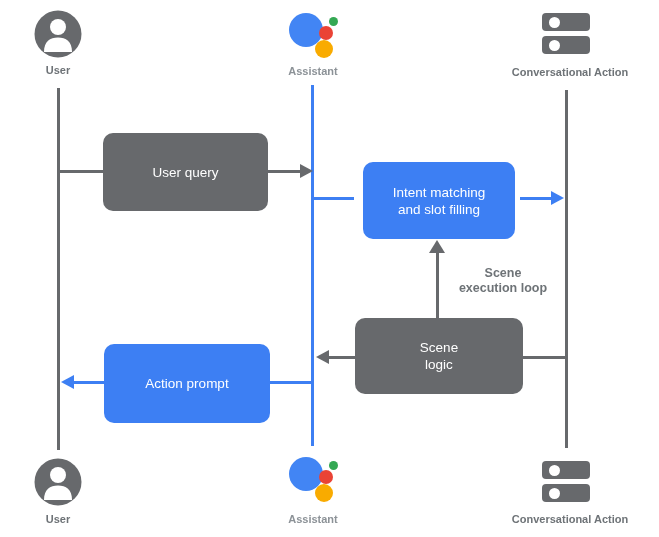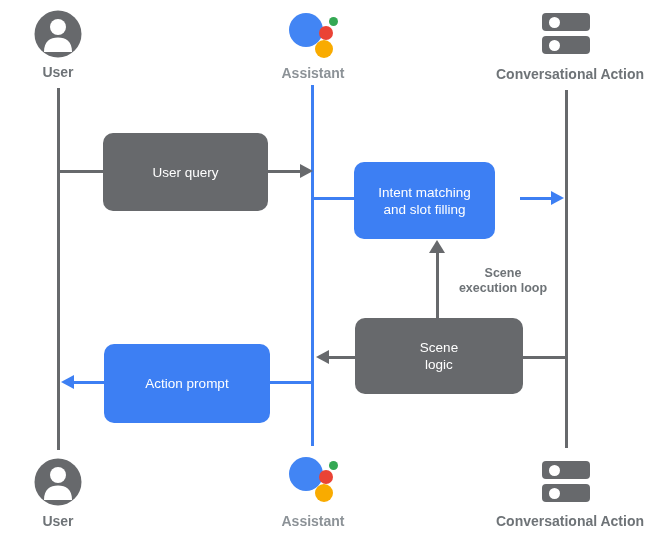--- a/index.html
+++ b/index.html
@@ -18,21 +18,21 @@
   .arr.left.blue{border-right-color:#3D7FF3}
   .arr.up{border-left:8px solid transparent;border-right:8px solid transparent;border-bottom:13px solid #67696C}
 
   
   .box{position:absolute;border-radius:10px;color:#ffffff;display:flex;align-items:center;justify-content:center;
        text-align:center;font-size:13.5px;line-height:17px;white-space:pre-line}
   .box.gray{background:#67696C}
   .box.blue{background:#3D7FF3}
 
   
-  .actor-label{position:absolute;text-align:center;font-weight:bold;font-size:14px;color:#6E7377}
+  .actor-label{position:absolute;text-align:center;font-weight:bold;font-size:11px;color:#6E7377}
   .actor-label.light{color:#8C9297}
   .note{position:absolute;text-align:center;font-weight:bold;font-size:12.5px;line-height:15px;color:#6E7377;white-space:pre-line}
 
   
   .logo{position:absolute}
   .dot{position:absolute;border-radius:50%}
   .a-blue{left:1px;top:4px;width:34px;height:34px;background:#4285F4}
   .a-red{left:31px;top:17px;width:14px;height:14px;background:#EA4335}
   .a-green{left:41px;top:8px;width:9px;height:9px;background:#34A853}
   .a-yellow{left:27px;top:31px;width:18px;height:18px;background:#F9AB00}
@@ -60,21 +60,21 @@
   #c3b{left:329px;top:356px;width:27px;height:3px}
   #c3arr{left:316px;top:350px}
   #c4line{left:436px;top:252px;width:3px;height:66px}
   #c4arr{left:429px;top:240px}
   #c5a{left:270px;top:381px;width:43px;height:3px}
   #c5b{left:74px;top:381px;width:31px;height:3px}
   #c5arr{left:61px;top:375px}
 
   
   #user-query-box{left:103px;top:133px;width:165px;height:78px}
-  #intent-box{left:354px;top:162px;width:141px;height:77px}
+  #intent-box{left:363px;top:162px;width:152px;height:77px}
   #scene-logic-box{left:355px;top:318px;width:168px;height:76px}
   #deliver-box{left:104px;top:344px;width:166px;height:79px}
 
   
   #user-icon-top{left:34px;top:10px}
   #assistant-icon-top{left:288px;top:9px;width:52px;height:52px}
   #ca-icon-top{left:542px;top:13px}
   #user-icon-bottom{left:34px;top:458px}
   #assistant-icon-bottom{left:288px;top:453px;width:52px;height:52px}
   #ca-icon-bottom{left:542px;top:461px}

